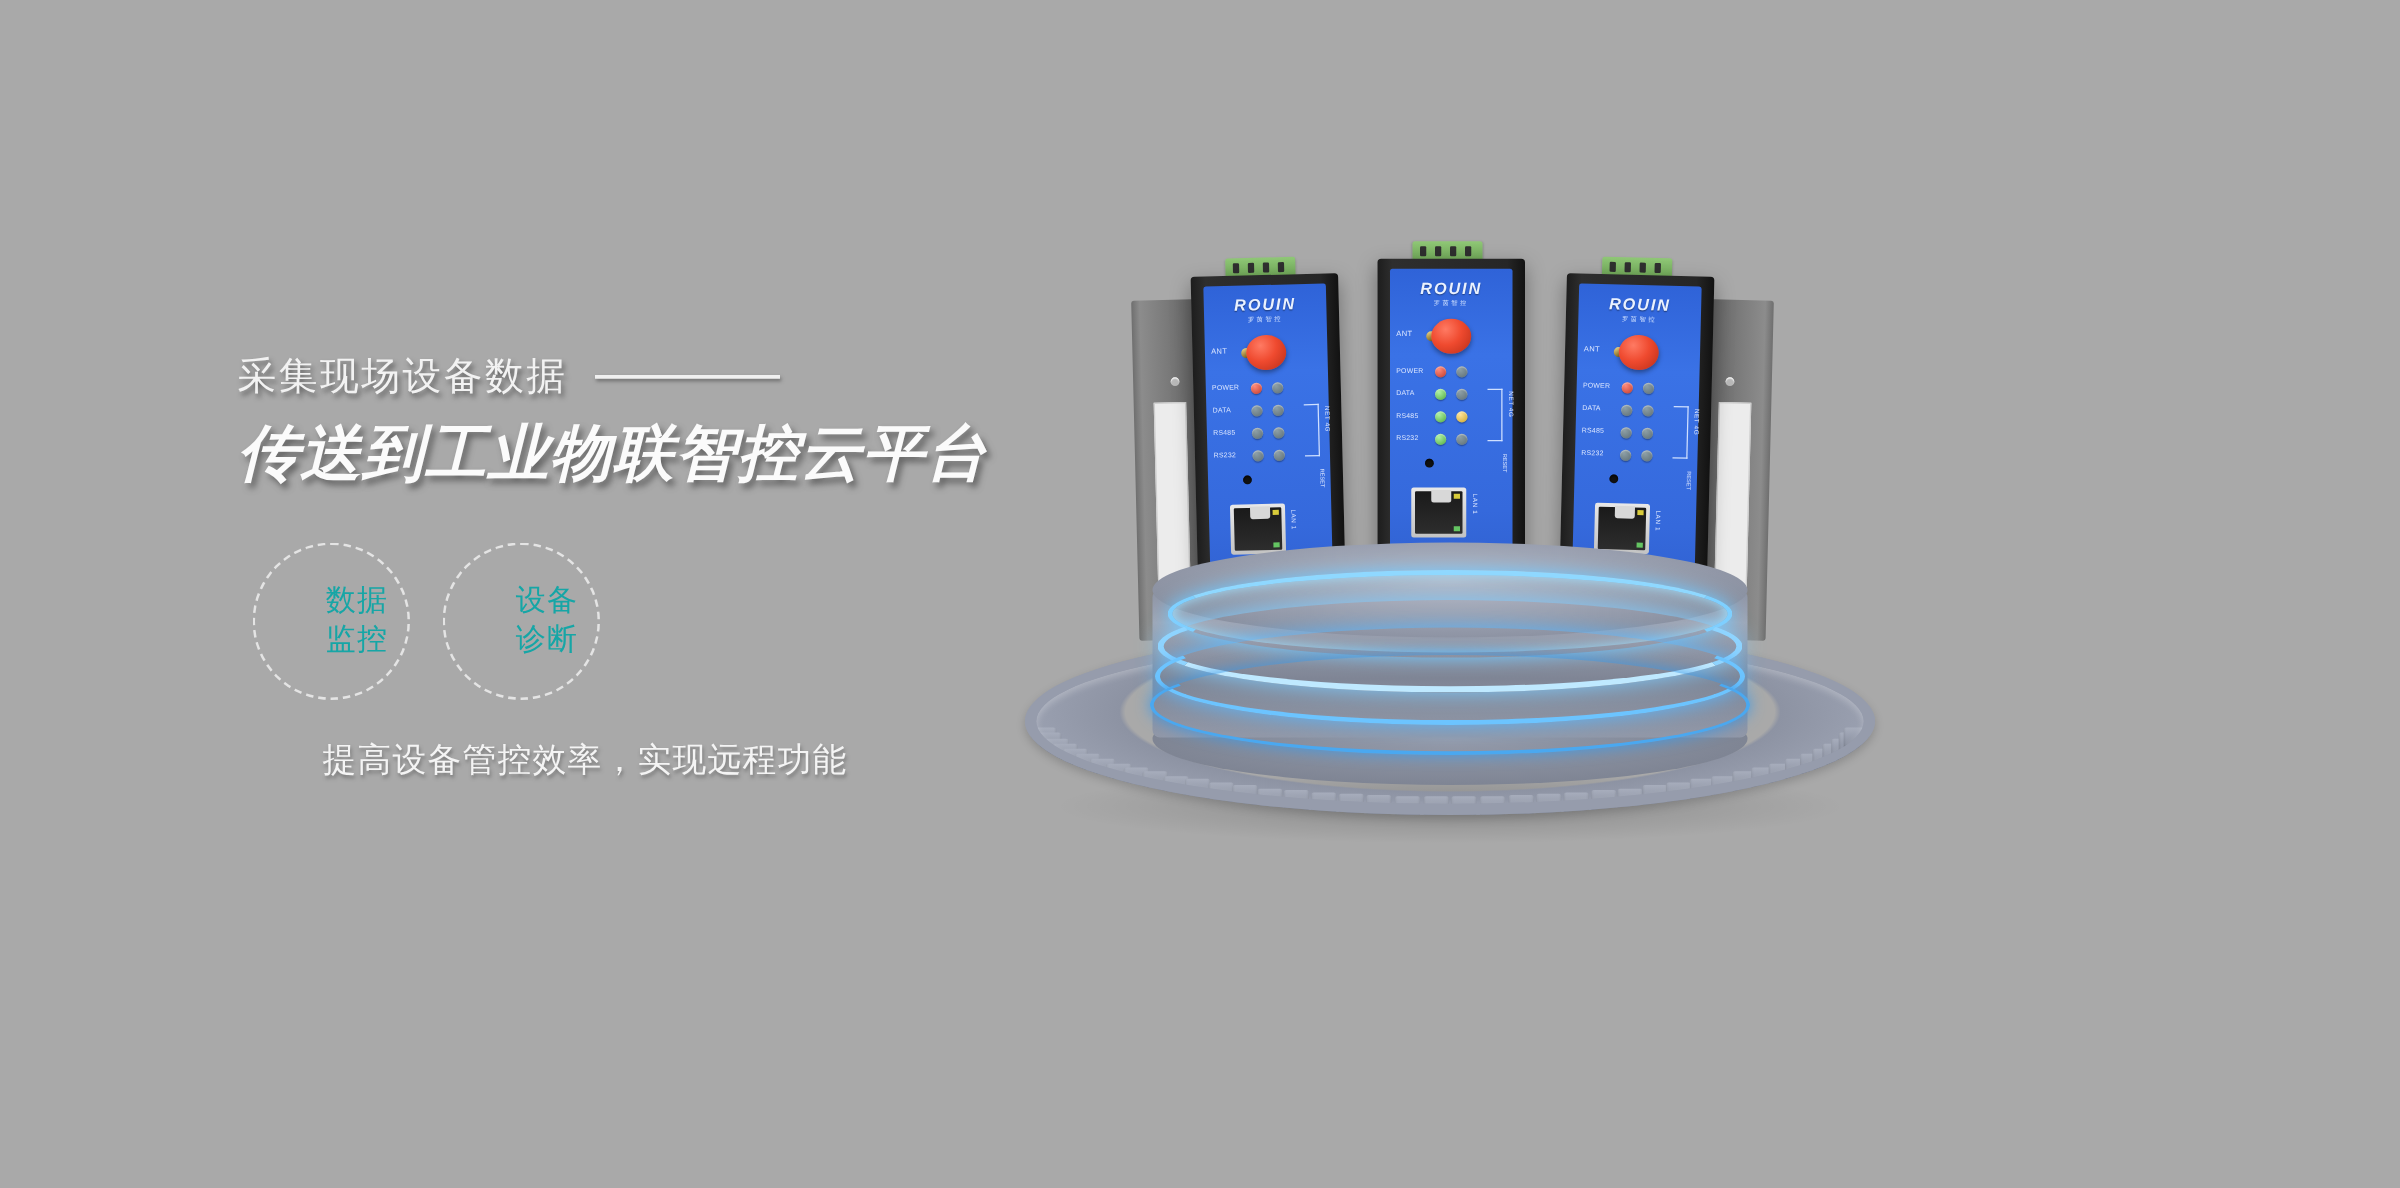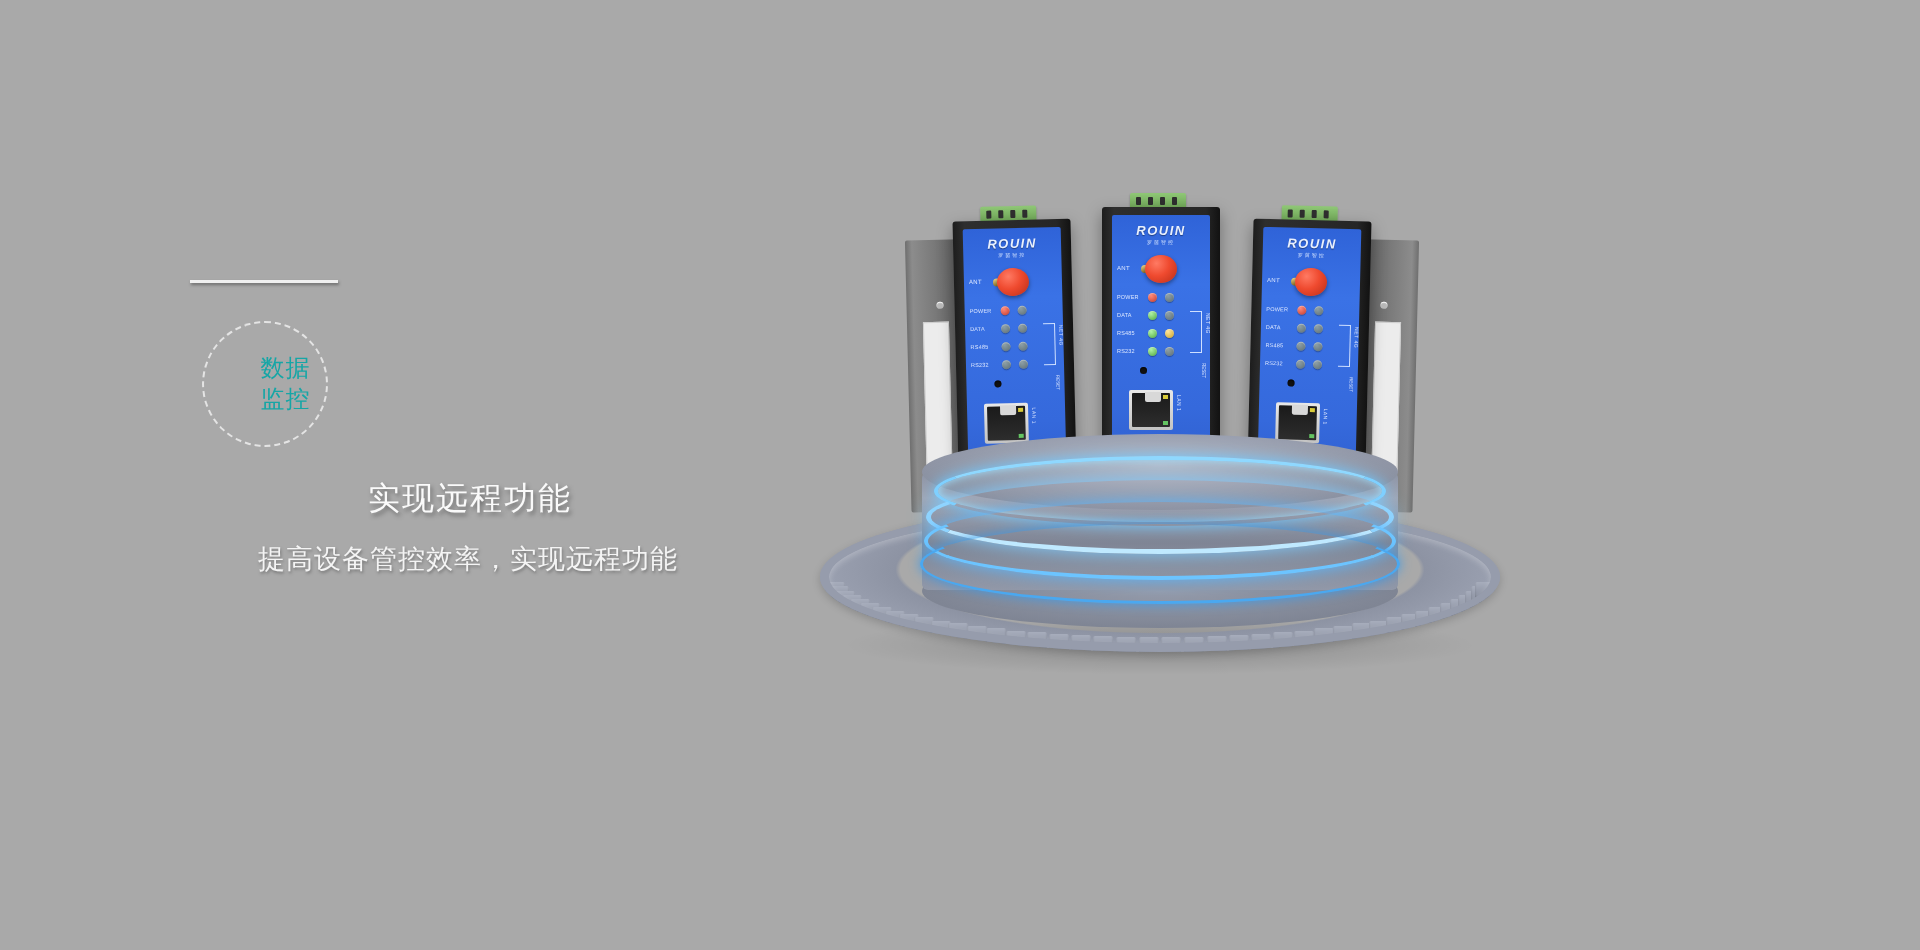--- a/index.html
+++ b/index.html
@@ -272,33 +272,38 @@
   }
 </style>
 </head>
 <body>
 
 <div class="banner">
 
   <div class="copy">
 
     <div class="eyebrow-row">
+      <div class="eyebrow">采集现场设备数据</div>
       <div class="eyebrow-rule"></div>
     </div>
 
+    <div class="headline">传送到工业物联智控云平台</div>
 
     <div class="badges">
       <div class="badge">
         <span>数据</span>
         <span>监控</span>
       </div>
+      <div class="badge">
+        <span>设备</span>
+        <span>诊断</span>
+      </div>
     </div>
 
     <div class="sub-lines">
-      <div class="sub-title">实现远程功能</div>
       <div class="sub-desc">提高设备管控效率，实现远程功能</div>
     </div>
 
   </div>
 
   <div class="scene">
 
     <div class="floor-shadow"></div>
 
     <div class="device dev-left">

